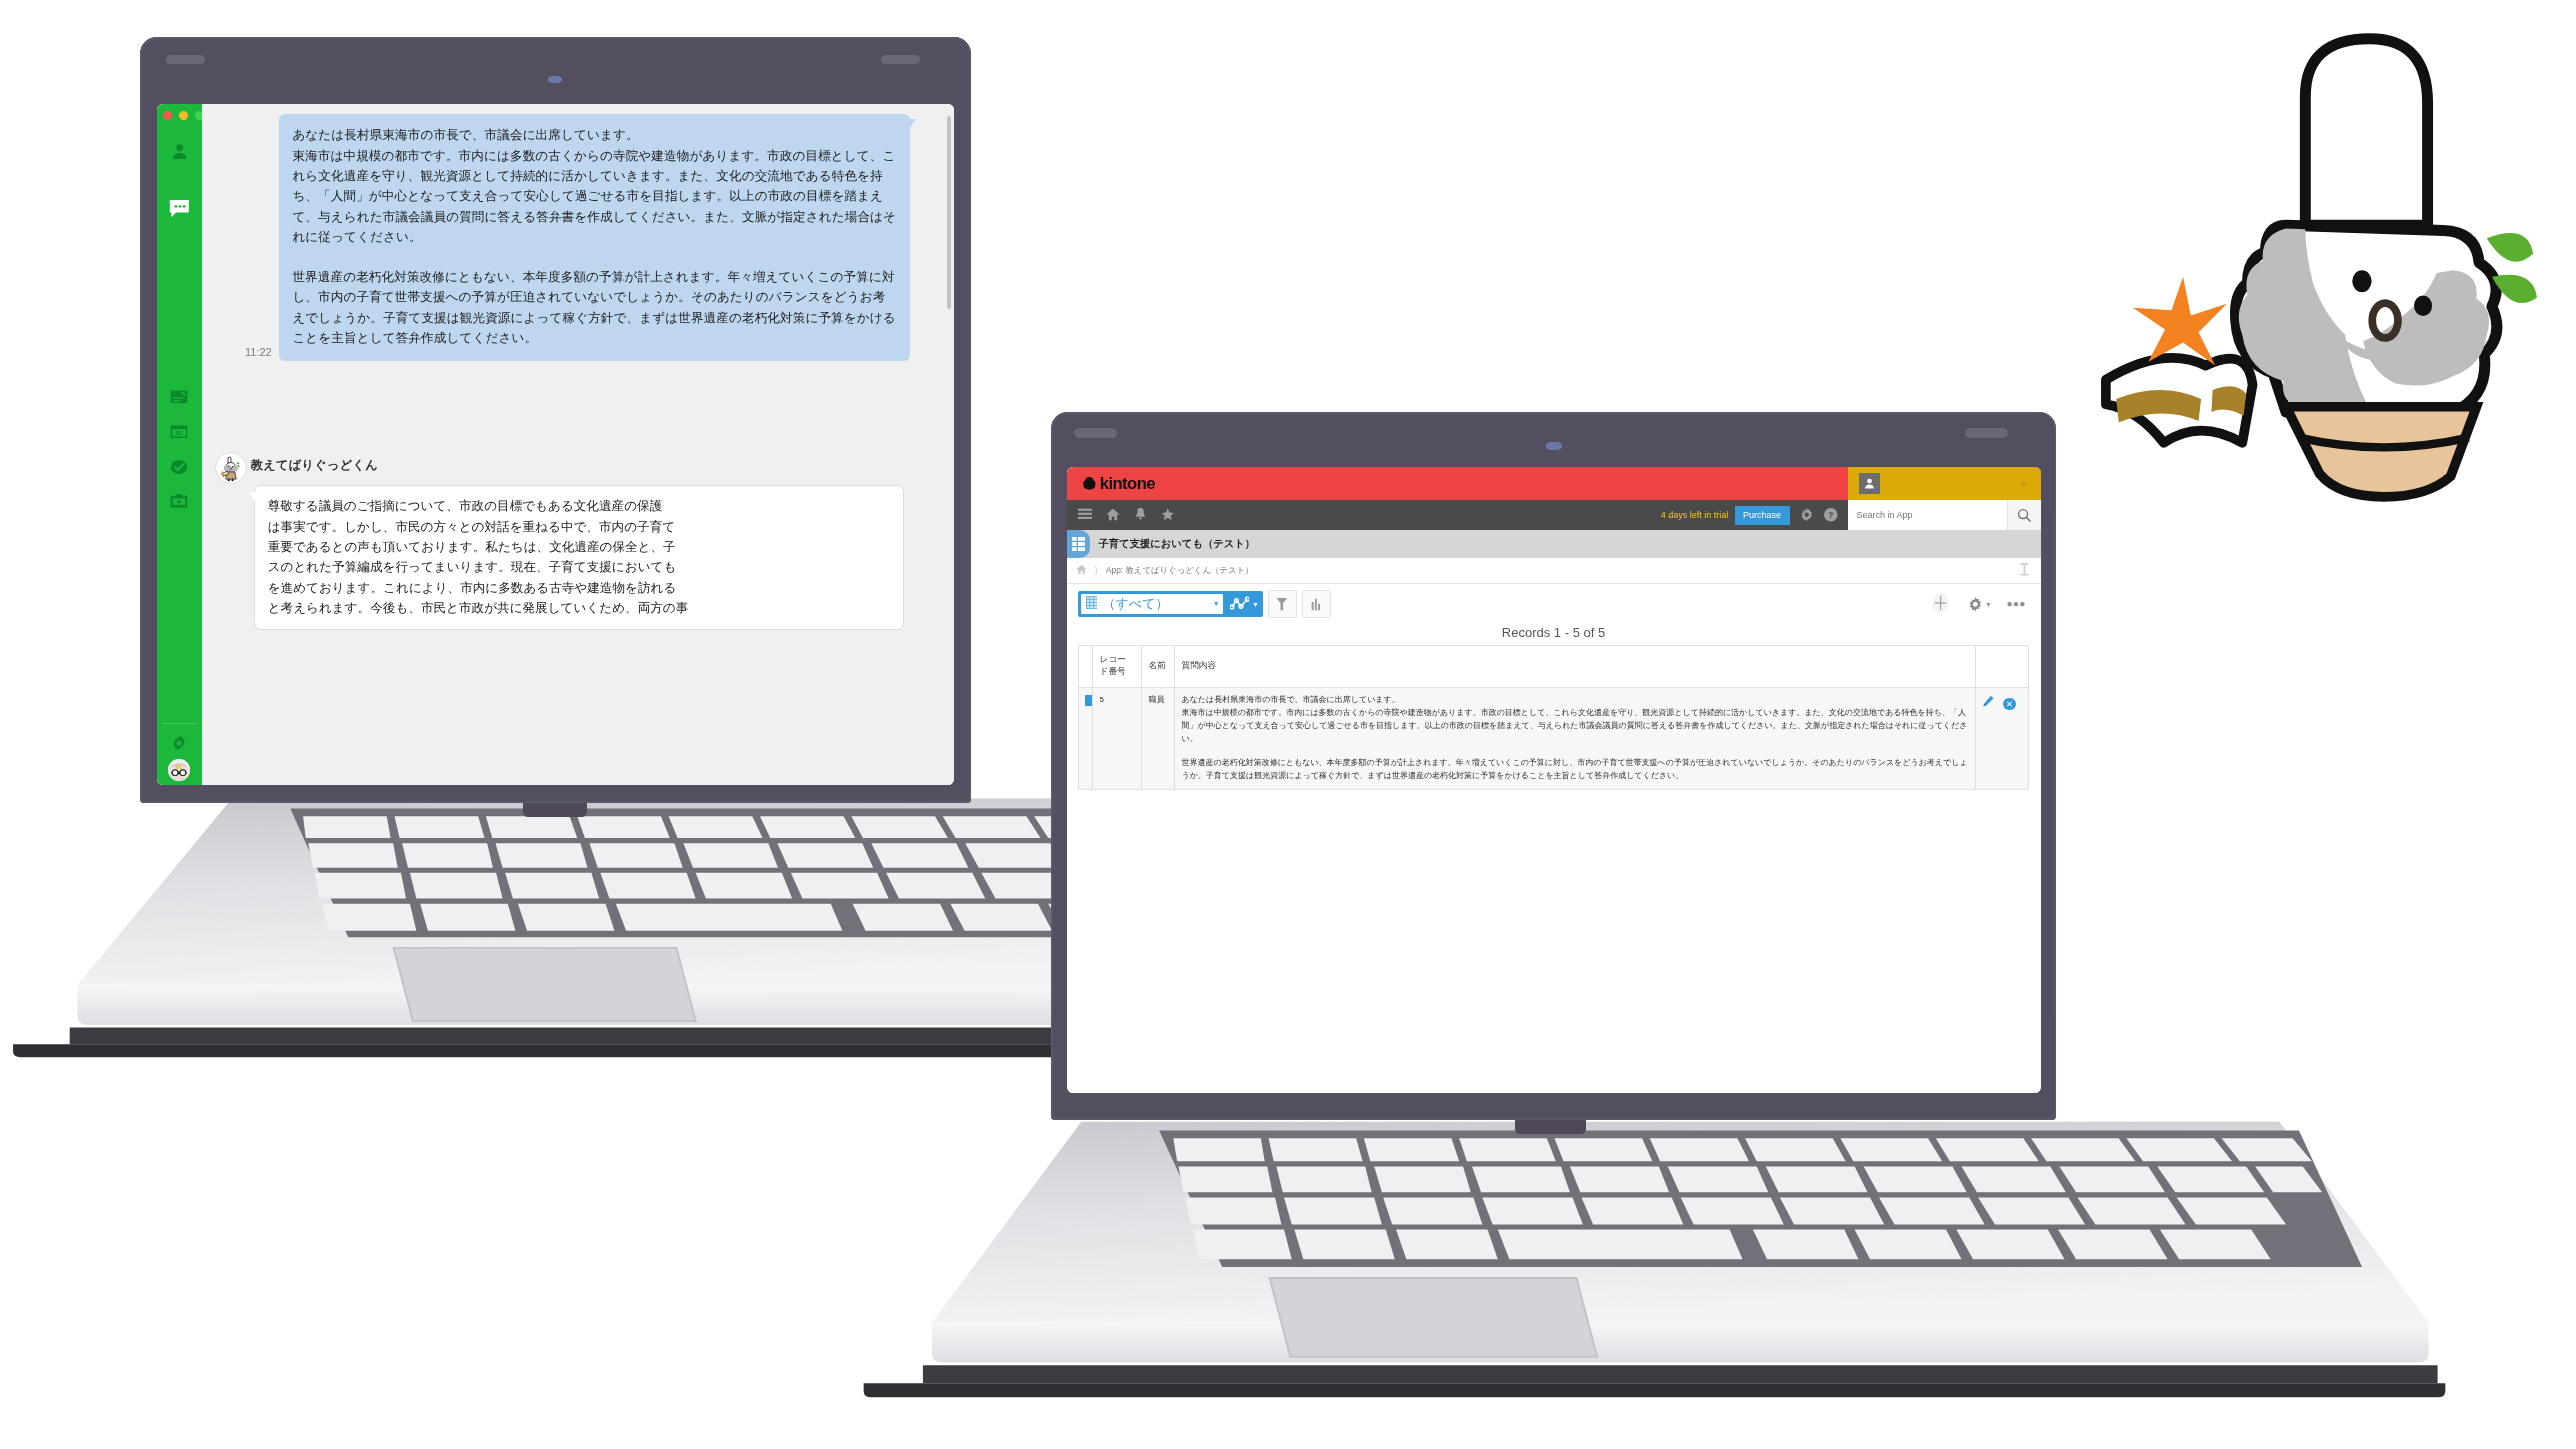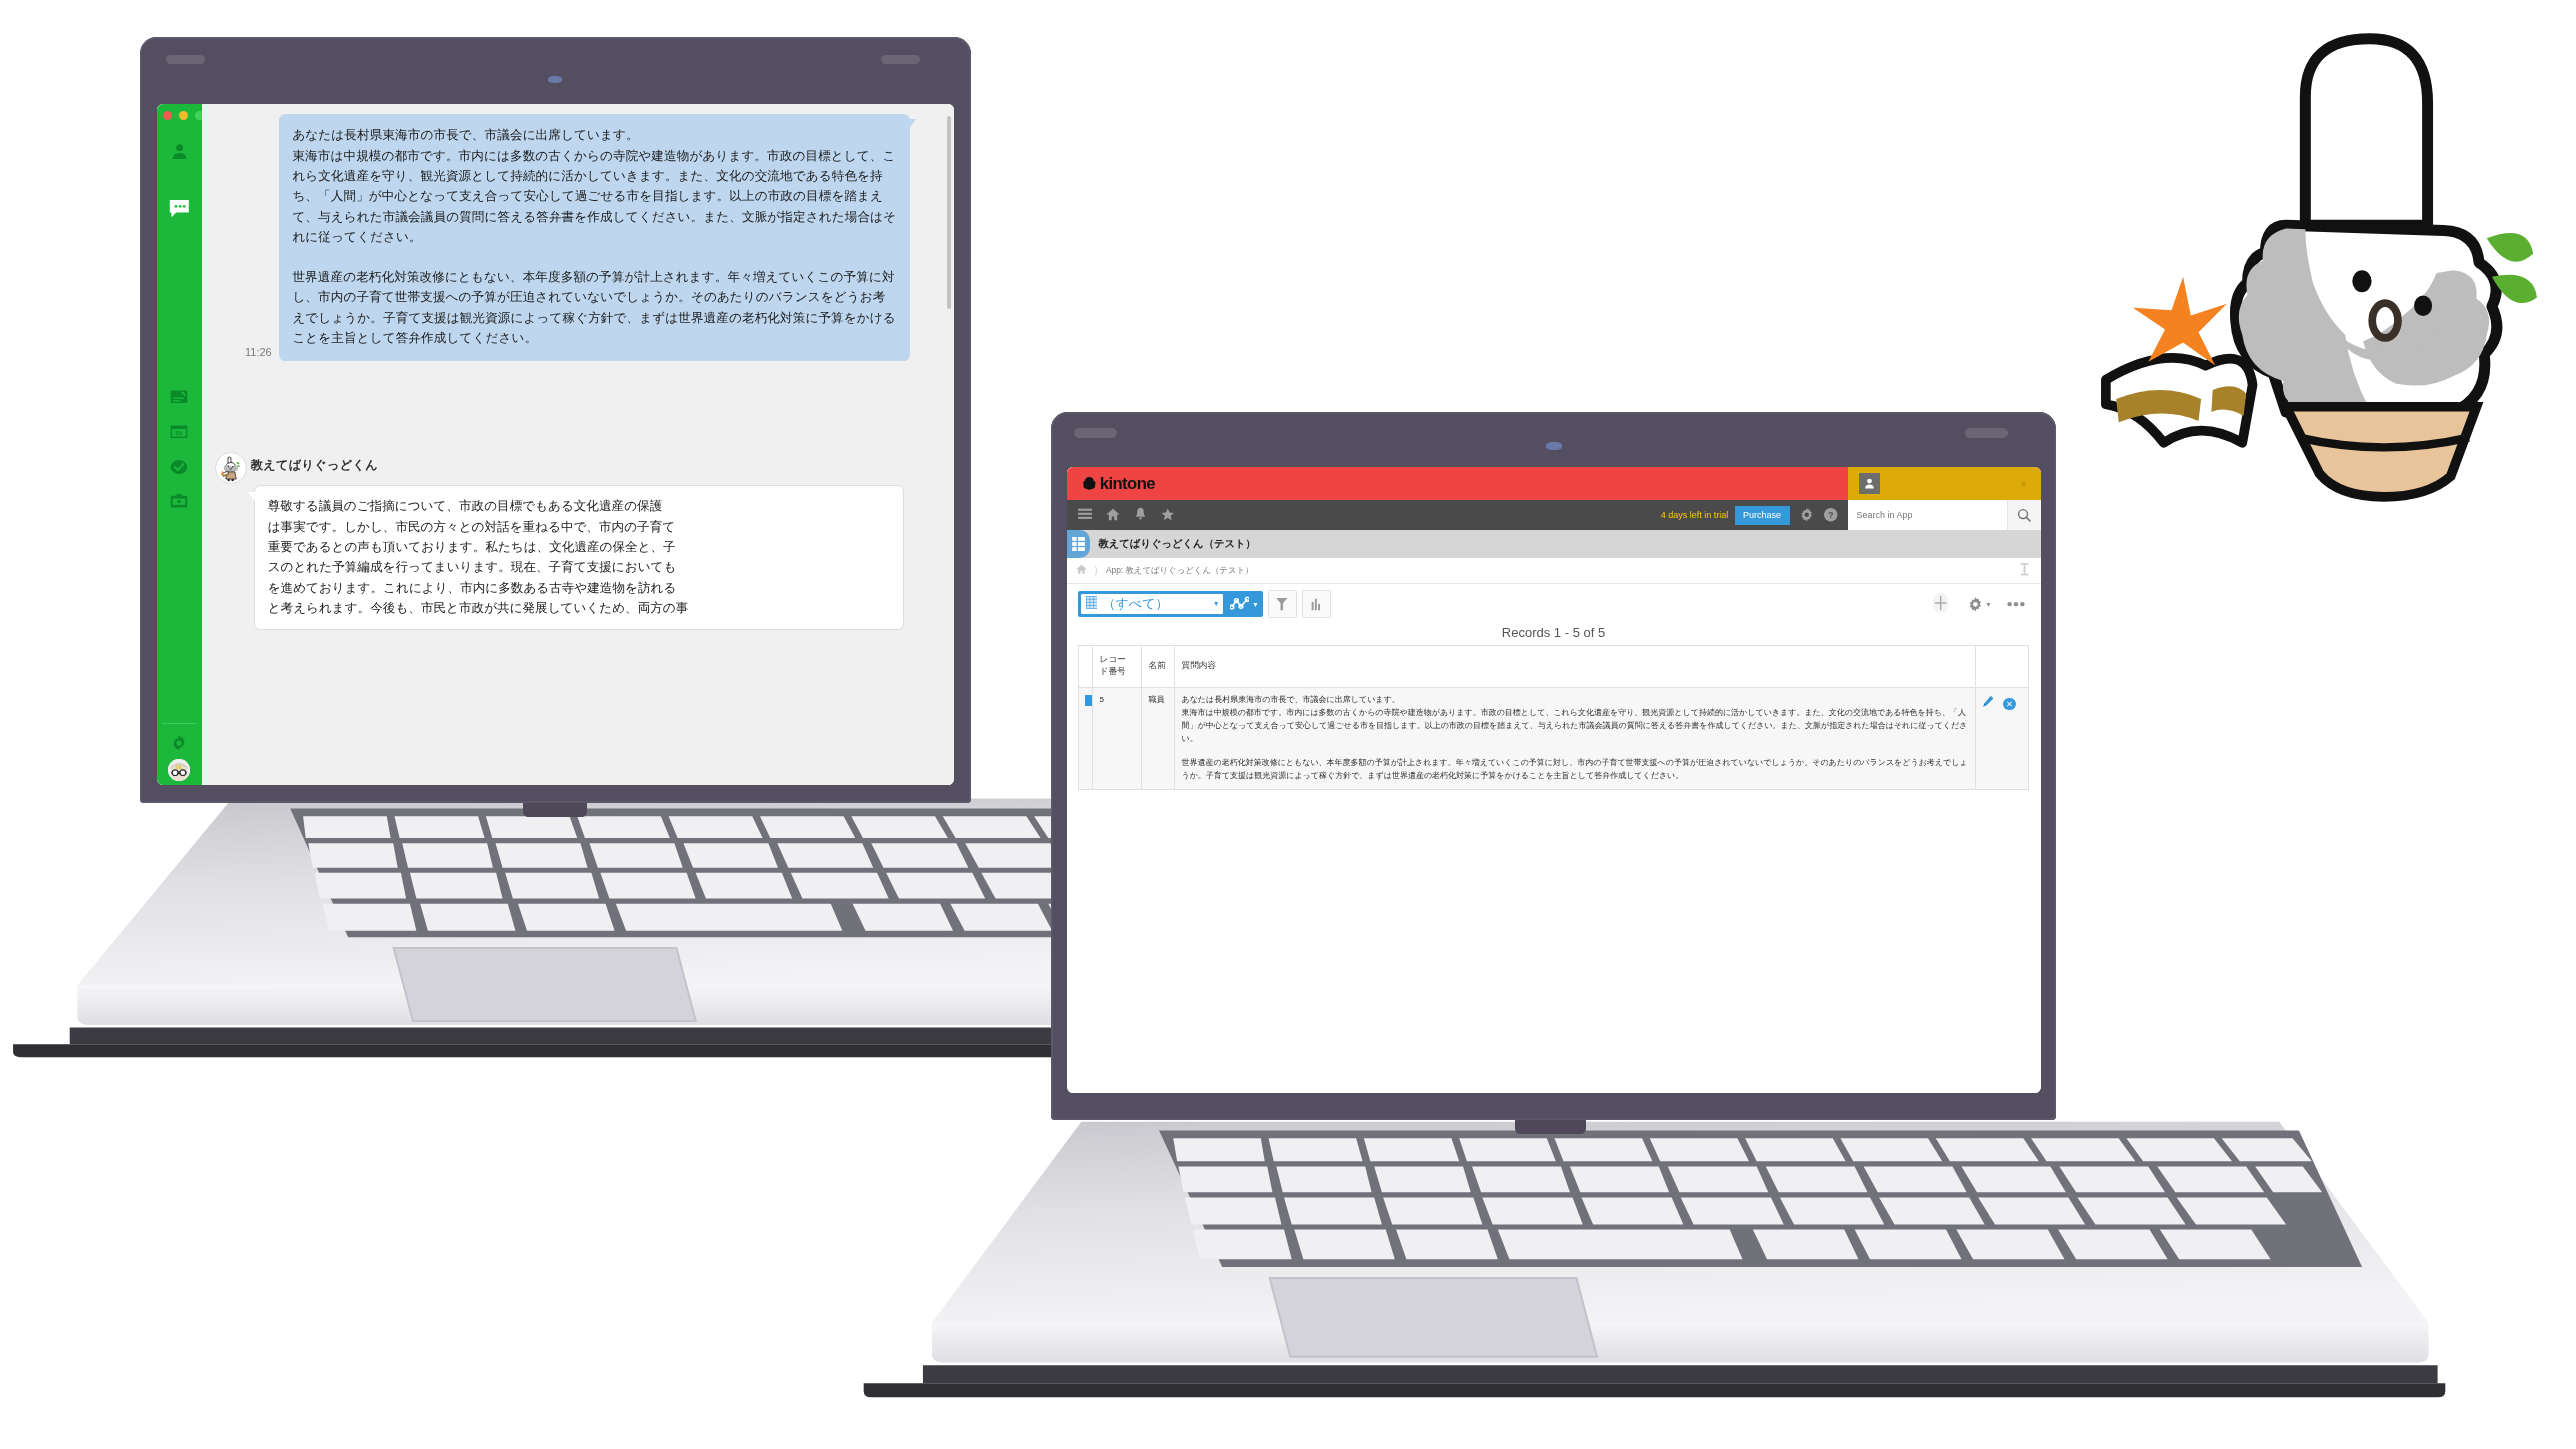--- a/index.html
+++ b/index.html
@@ -280,21 +280,21 @@
                     <text x="17" y="15" font-size="8" fill="#d4c200" text-anchor="middle" font-family="Liberation Sans, sans-serif">ML</text>
                   </svg>
                 </div>
               </div>
             </div>
 
             <div class="chat-main">
 
               <div class="msg-row" style="position:absolute;left:0;top:10.3px;width:715px;align-items:flex-end;">
                 <div style="width:70px;text-align:right;padding-right:7.7px;padding-bottom:2.6px;">
-                  <span class="time">11:26</span>
+                  <span class="time">11:22</span>
                 </div>
                 <div class="bubble-out" style="width:631px;box-sizing:border-box;">
                   <p class="p">あなたは長村県東海市の市長で、市議会に出席しています。
 東海市は中規模の都市です。市内には多数の古くからの寺院や建造物があります。市政の目標として、これら文化遺産を守り、観光資源として持続的に活かしていきます。また、文化の交流地である特色を持ち、「人間」が中心となって支え合って安心して過ごせる市を目指します。以上の市政の目標を踏まえて、与えられた市議会議員の質問に答える答弁書を作成してください。また、文脈が指定された場合はそれに従ってください。</p>
                   <div style="height:19.3px"></div>
                   <p class="p">世界遺産の老朽化対策改修にともない、本年度多額の予算が計上されます。年々増えていくこの予算に対し、市内の子育て世帯支援への予算が圧迫されていないでしょうか。そのあたりのバランスをどうお考えでしょうか。子育て支援は観光資源によって稼ぐ方針で、まずは世界遺産の老朽化対策に予算をかけることを主旨として答弁作成してください。</p>
                 </div>
               </div>
 
               <div style="position:absolute;left:13px;top:348px;width:708px;">
@@ -541,21 +541,21 @@
                   <g fill="#fff">
                     <rect x="0" y="0" width="7" height="6"></rect>
                       <rect x="0" y="8" width="7" height="6"></rect>
                       <rect x="0" y="16" width="7" height="6"></rect>
                     <rect x="9" y="0" width="11" height="6"></rect>
                       <rect x="9" y="8" width="11" height="6"></rect>
                       <rect x="9" y="16" width="11" height="6"></rect>
                   </g>
                 </svg>
               </div>
-              <span class="kin-apptitle-txt">教えてばりぐっどくん（テスト）</span>
+              <span class="kin-apptitle-txt">子育て支援においても（テスト）</span>
             </div>
 
             <div class="kin-bread">
               <span class="kin-bread-home">
                 <svg width="11" height="10.3" viewBox="0 0 22 20">
                     <path fill="#9a9a9a" d="M11 1 L21.5 10 L17.5 10 L17.5 19 L13 19 L13 13 L9 13 L9 19 L4.5 19 L4.5 10 L0.5 10 Z"></path>
                   </svg>
               </span>
               <span class="kin-bread-sep">⟩</span>
               <span class="kin-bread-txt">App: 教えてばりぐっどくん（テスト）</span>

